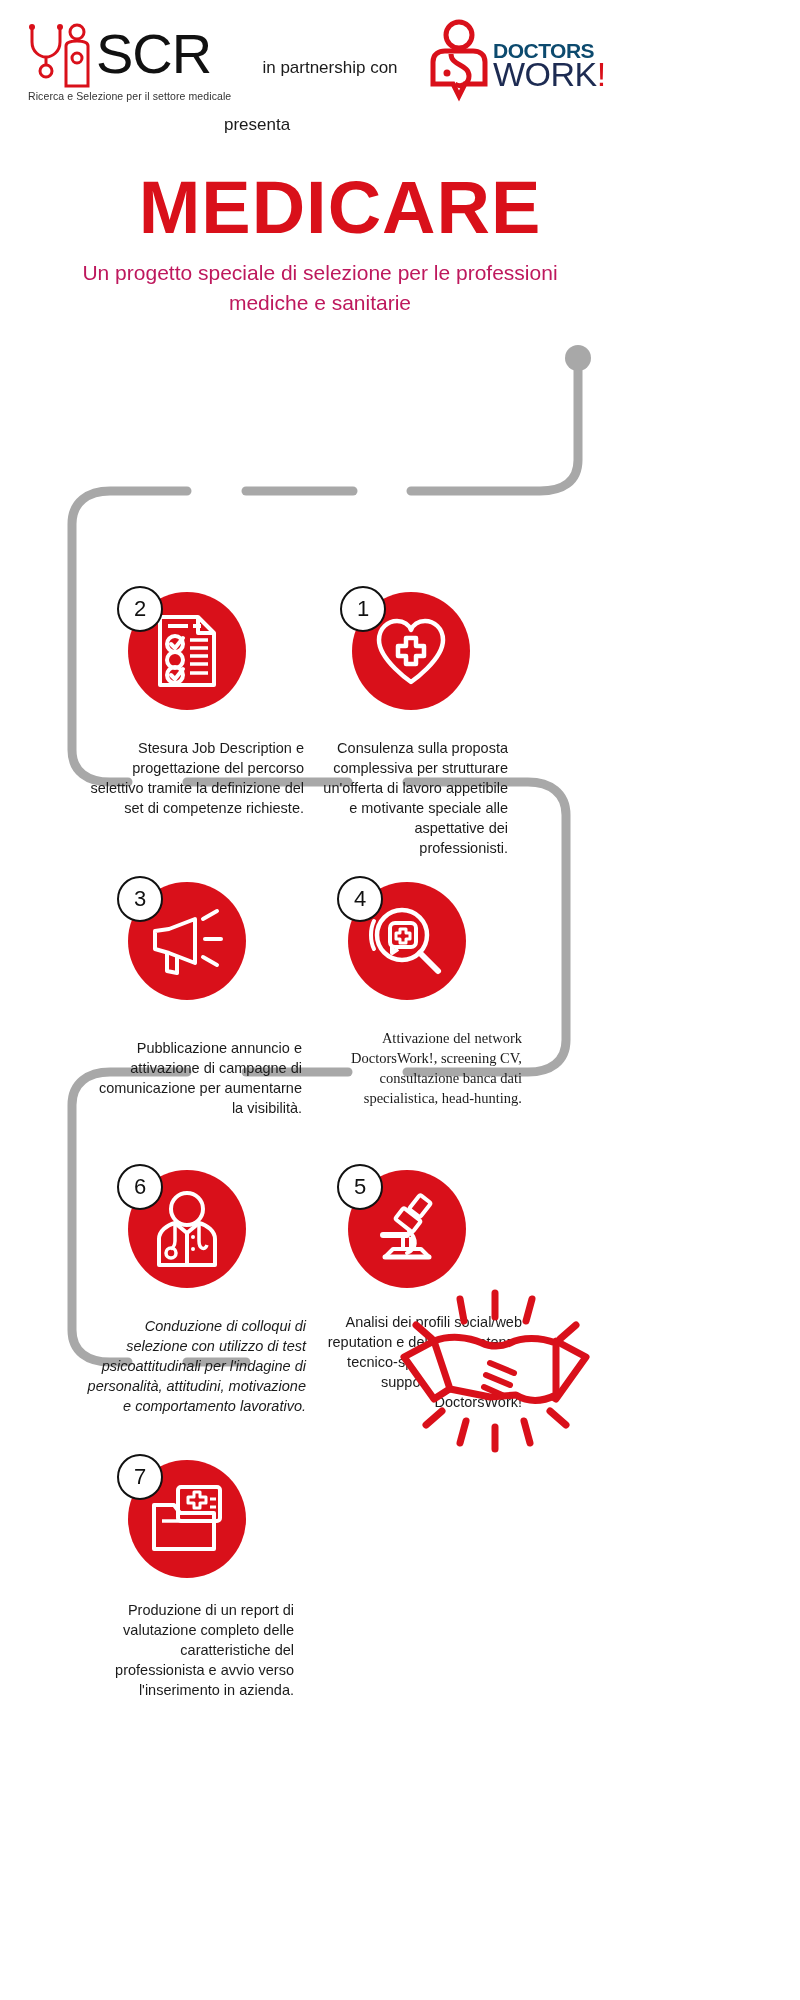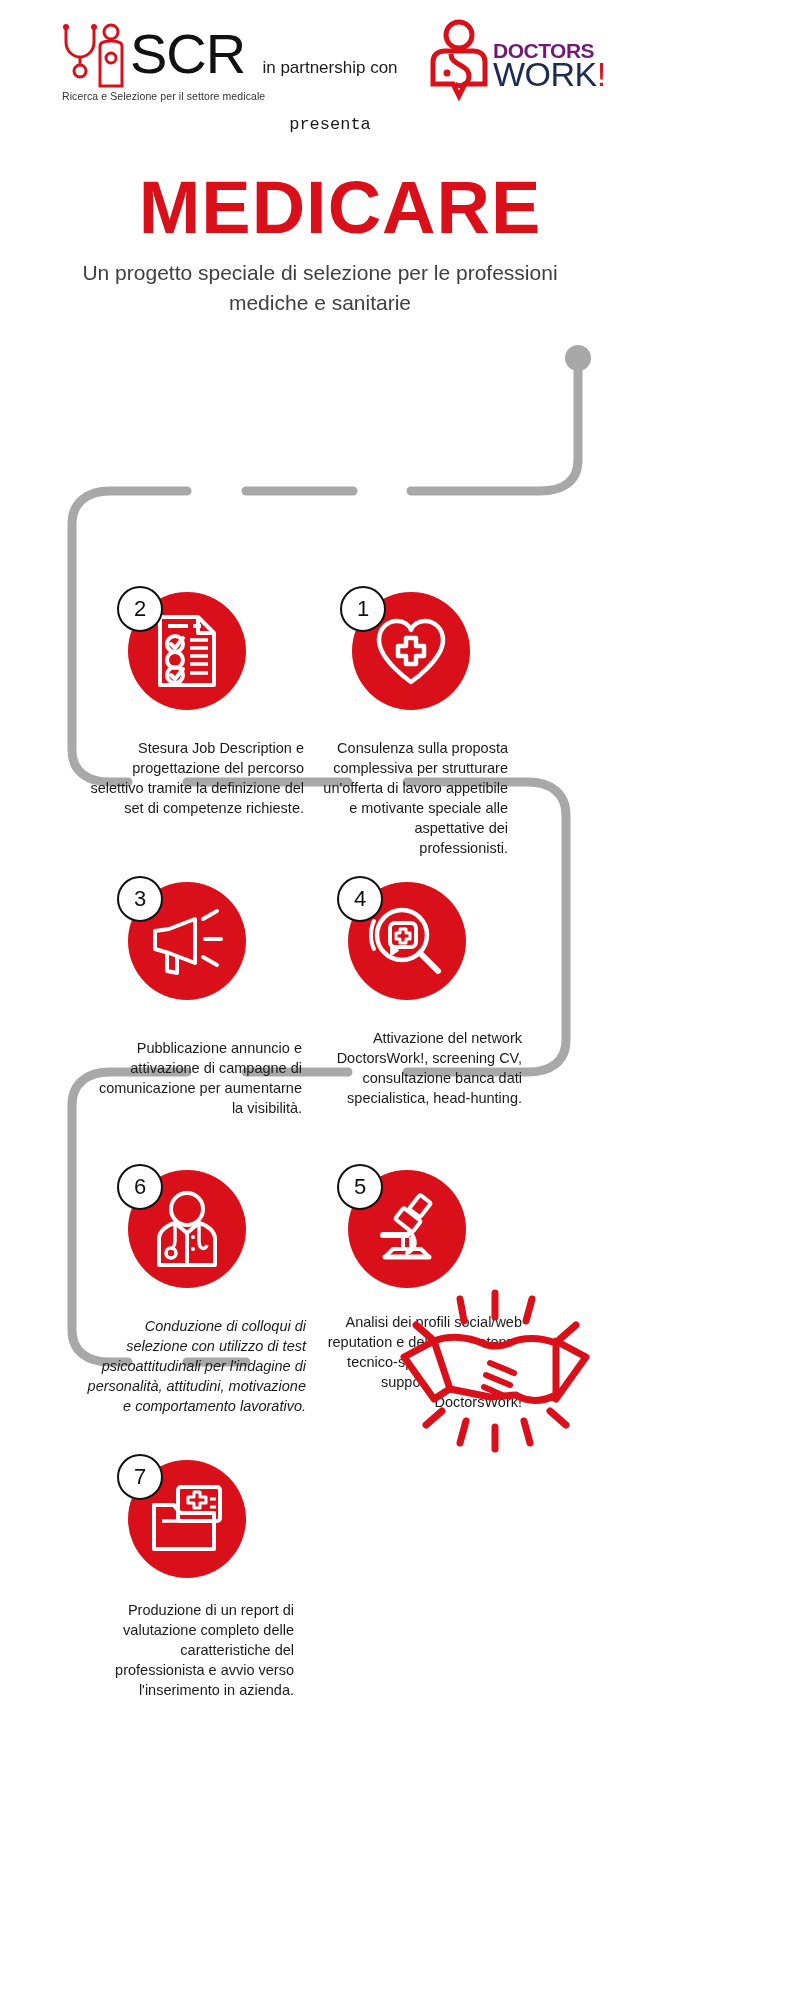--- a/index.html
+++ b/index.html
@@ -8,49 +8,49 @@
     background:#ffffff;
     font-family:"Liberation Sans", sans-serif;
     color:#222;
     position:relative;
     overflow:hidden;
   }
   .page { position:relative; width:800px; height:2000px; }
 
   
   .header { position:relative; height:160px; }
-  .scr-logo { position:absolute; left:22px; top:22px; width:220px; height:95px;margin-left:34px; }
+  .scr-logo { position:absolute; left:22px; top:22px; width:220px; height:95px; }
   .scr-mark { position:absolute; left:0; top:0; width:80px; height:68px; }
   .scr-word { position:absolute; left:74px; top:2px;
     font-size:56px; font-weight:400; letter-spacing:-1px; color:#111;
     font-family:"Liberation Sans", sans-serif; line-height:60px; }
   .scr-tag { position:absolute; left:6px; top:68px; font-size:10.5px; color:#333;
     letter-spacing:0.1px; white-space:nowrap; }
 
   .partner-txt { position:absolute; left:240px; top:58px; width:180px;
     text-align:center; font-size:17px; color:#1b1b1b; }
 
   .dw-logo { position:absolute; left:425px; top:18px; width:160px; height:92px; }
   .dw-mark { position:absolute; left:0; top:0; width:68px; height:92px; }
   .dw-text { position:absolute; left:68px; top:22px; width:100px; }
-  .dw-l1 { font-size:21px; font-weight:bold; color:#701a75; letter-spacing:-0.5px;
+  .dw-l1 { font-size:21px; font-weight:bold; color:#0c4a6e; letter-spacing:-0.5px;
     line-height:21px; font-family:"Liberation Sans", sans-serif; }
   .dw-l2 { font-size:34px; font-weight:normal; color:#1d2b52; letter-spacing:-0.5px;
     line-height:26px; font-family:"Liberation Sans", sans-serif; }
   .dw-bang { color:#d9101a; }
 
-  .presenta { position:absolute; left:240px; top:115px; width:180px;
-    text-align:center; font-size:17px; color:#1b1b1b;font-family:Liberation Mono, monospace; }
+  .presenta { position:absolute; left:224px; top:115px; width:180px;
+    text-align:left; font-size:17px; color:#1b1b1b; }
 
   
   .title { position:absolute; left:0; top:168px; width:640px; text-align:center;
     font-size:74px; font-weight:bold; color:#d9101a; letter-spacing:1px;
     line-height:80px;padding-left:40px; }
   .subtitle { position:absolute; left:80px; top:258px; width:480px; text-align:center;
-    font-size:21px; line-height:30px; color:#404040; }
+    font-size:21px; line-height:30px; color:#be185d; }
 
   
   .flow-svg { position:absolute; left:0; top:330px; width:640px; height:1120px; }
 
   
   .step { position:absolute; }
   .circle { position:absolute; width:118px; height:118px; border-radius:50%;
     background:#d9101a; display:flex; align-items:center; justify-content:center; }
   .badge { position:absolute; width:46px; height:46px; border-radius:50%;
     background:#ffffff; border:2.5px solid #111; display:flex;
@@ -67,21 +67,21 @@
   #s2 .circle { left:128px; top:432px; }
   #s2 .badge  { left:117px; top:426px; }
   #s2 .desc   { left:88px; top:578px; width:216px; }
 
   #s3 .circle { left:128px; top:722px; }
   #s3 .badge  { left:117px; top:716px; }
   #s3 .desc   { left:86px; top:878px; width:216px; }
 
   #s4 .circle { left:348px; top:722px; }
   #s4 .badge  { left:337px; top:716px; }
-  #s4 .desc   { left:330px; top:868px; width:192px; }
+  #s4 .desc   { left:330px; top:868px; width:192px;font-family:Liberation Serif, serif; }
 
   #s5 .circle { left:348px; top:1010px; }
   #s5 .badge  { left:337px; top:1004px; }
   #s5 .desc   { left:326px; top:1152px; width:196px; }
 
   #s6 .circle { left:128px; top:1010px; }
   #s6 .badge  { left:117px; top:1004px; }
   #s6 .desc   { left:80px; top:1156px; width:226px;font-style:italic; }
 
   #s7 .circle { left:128px; top:1300px; }

